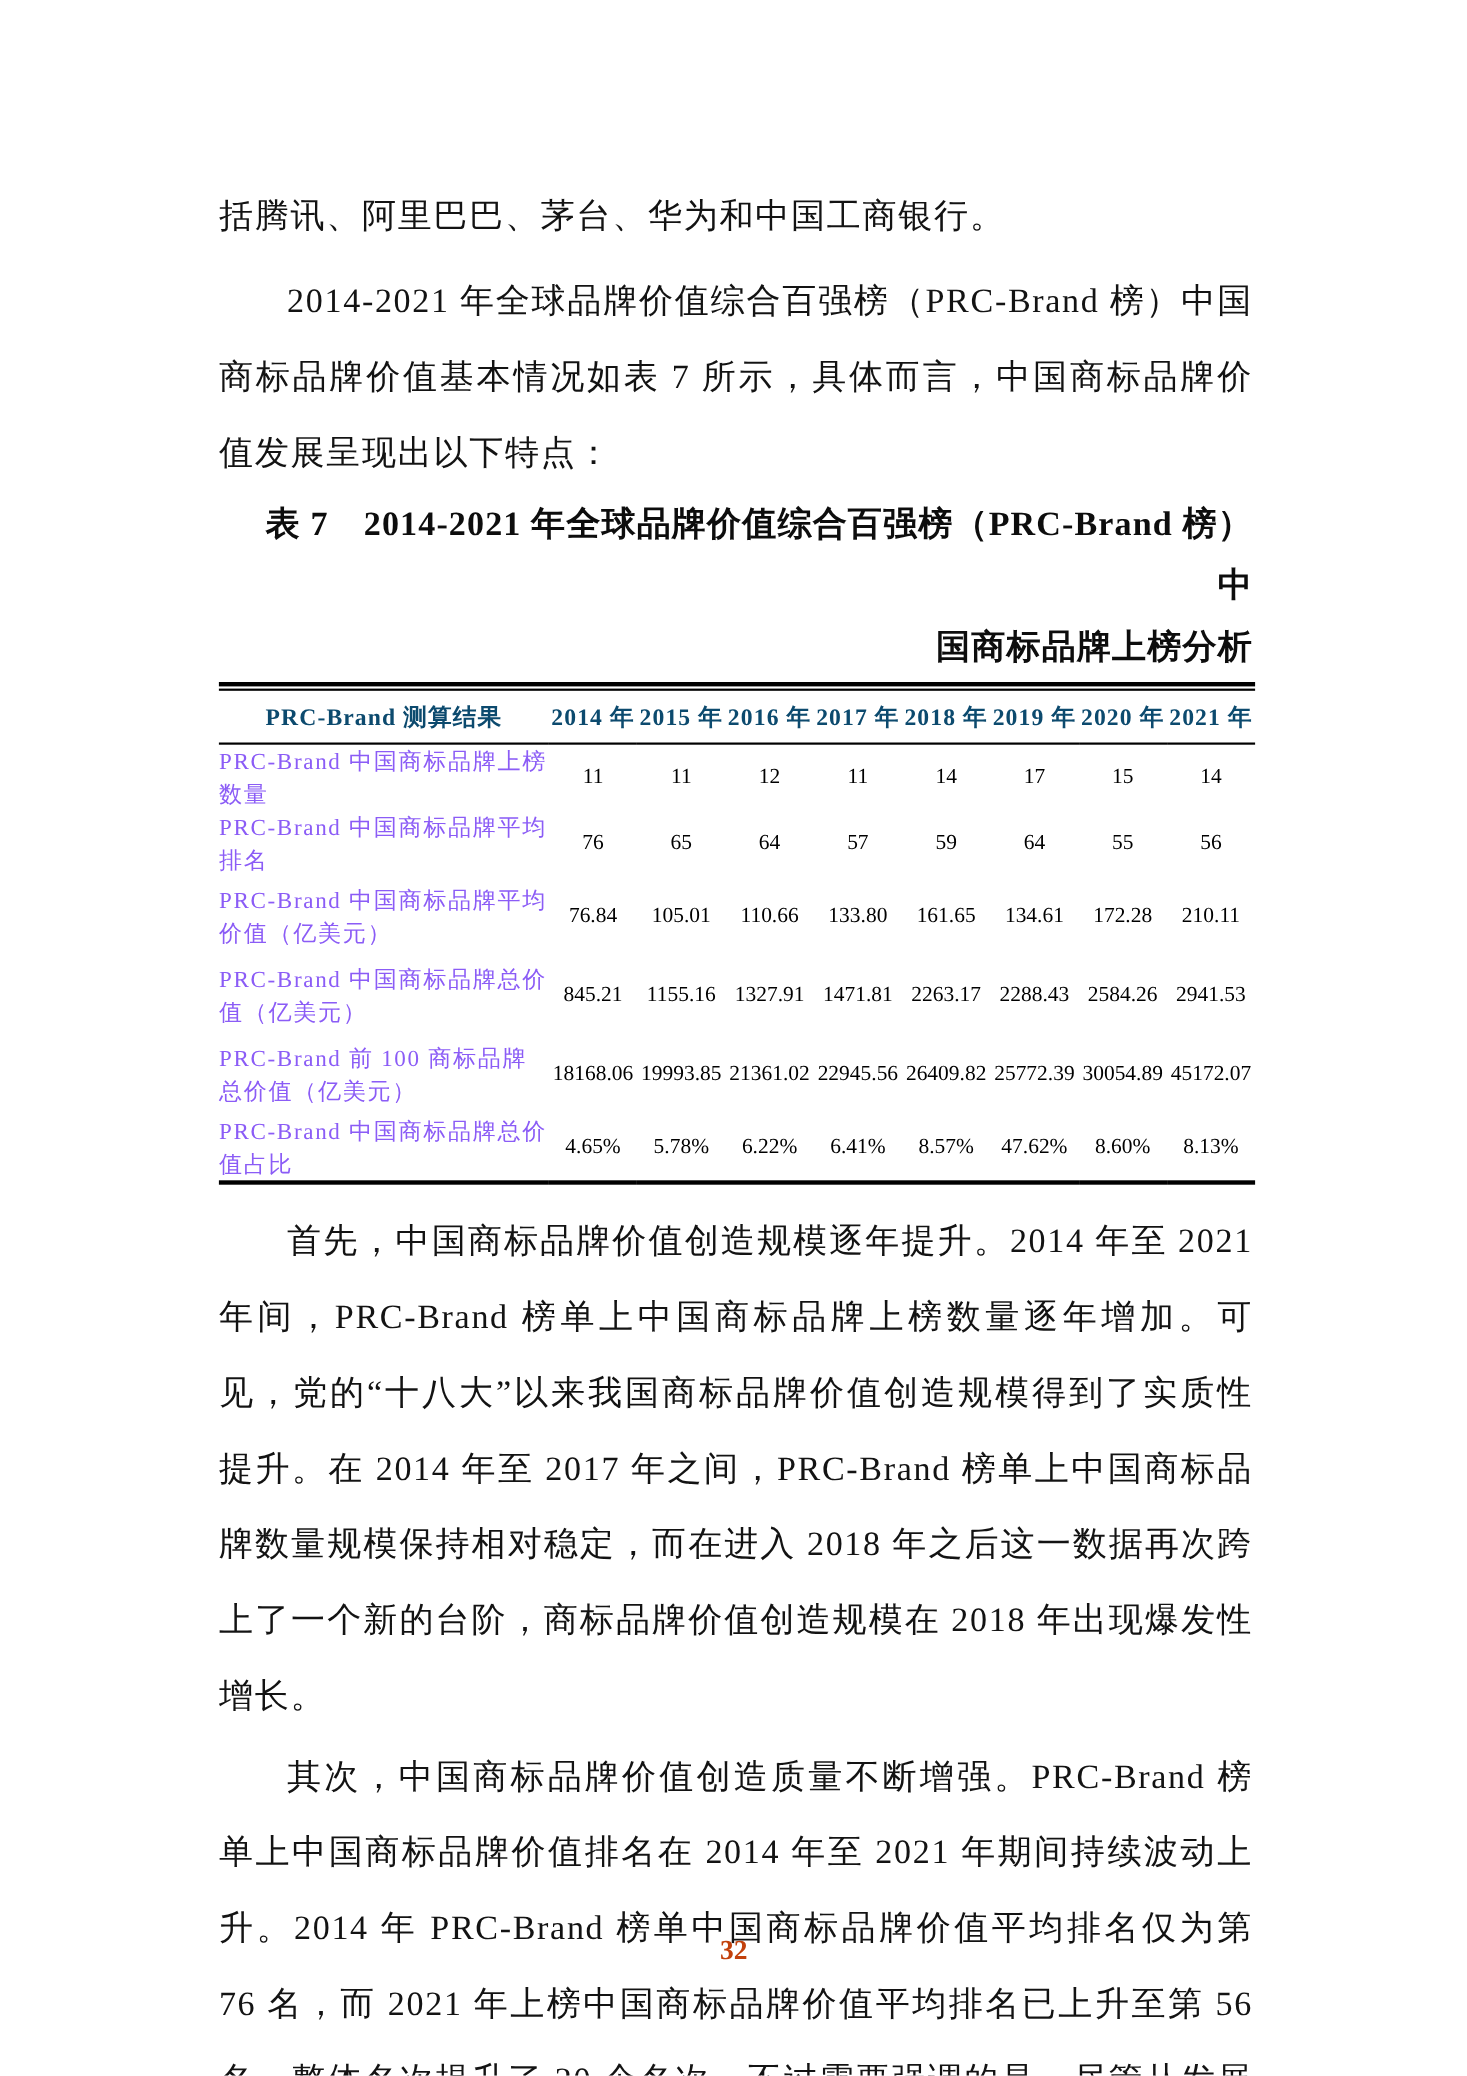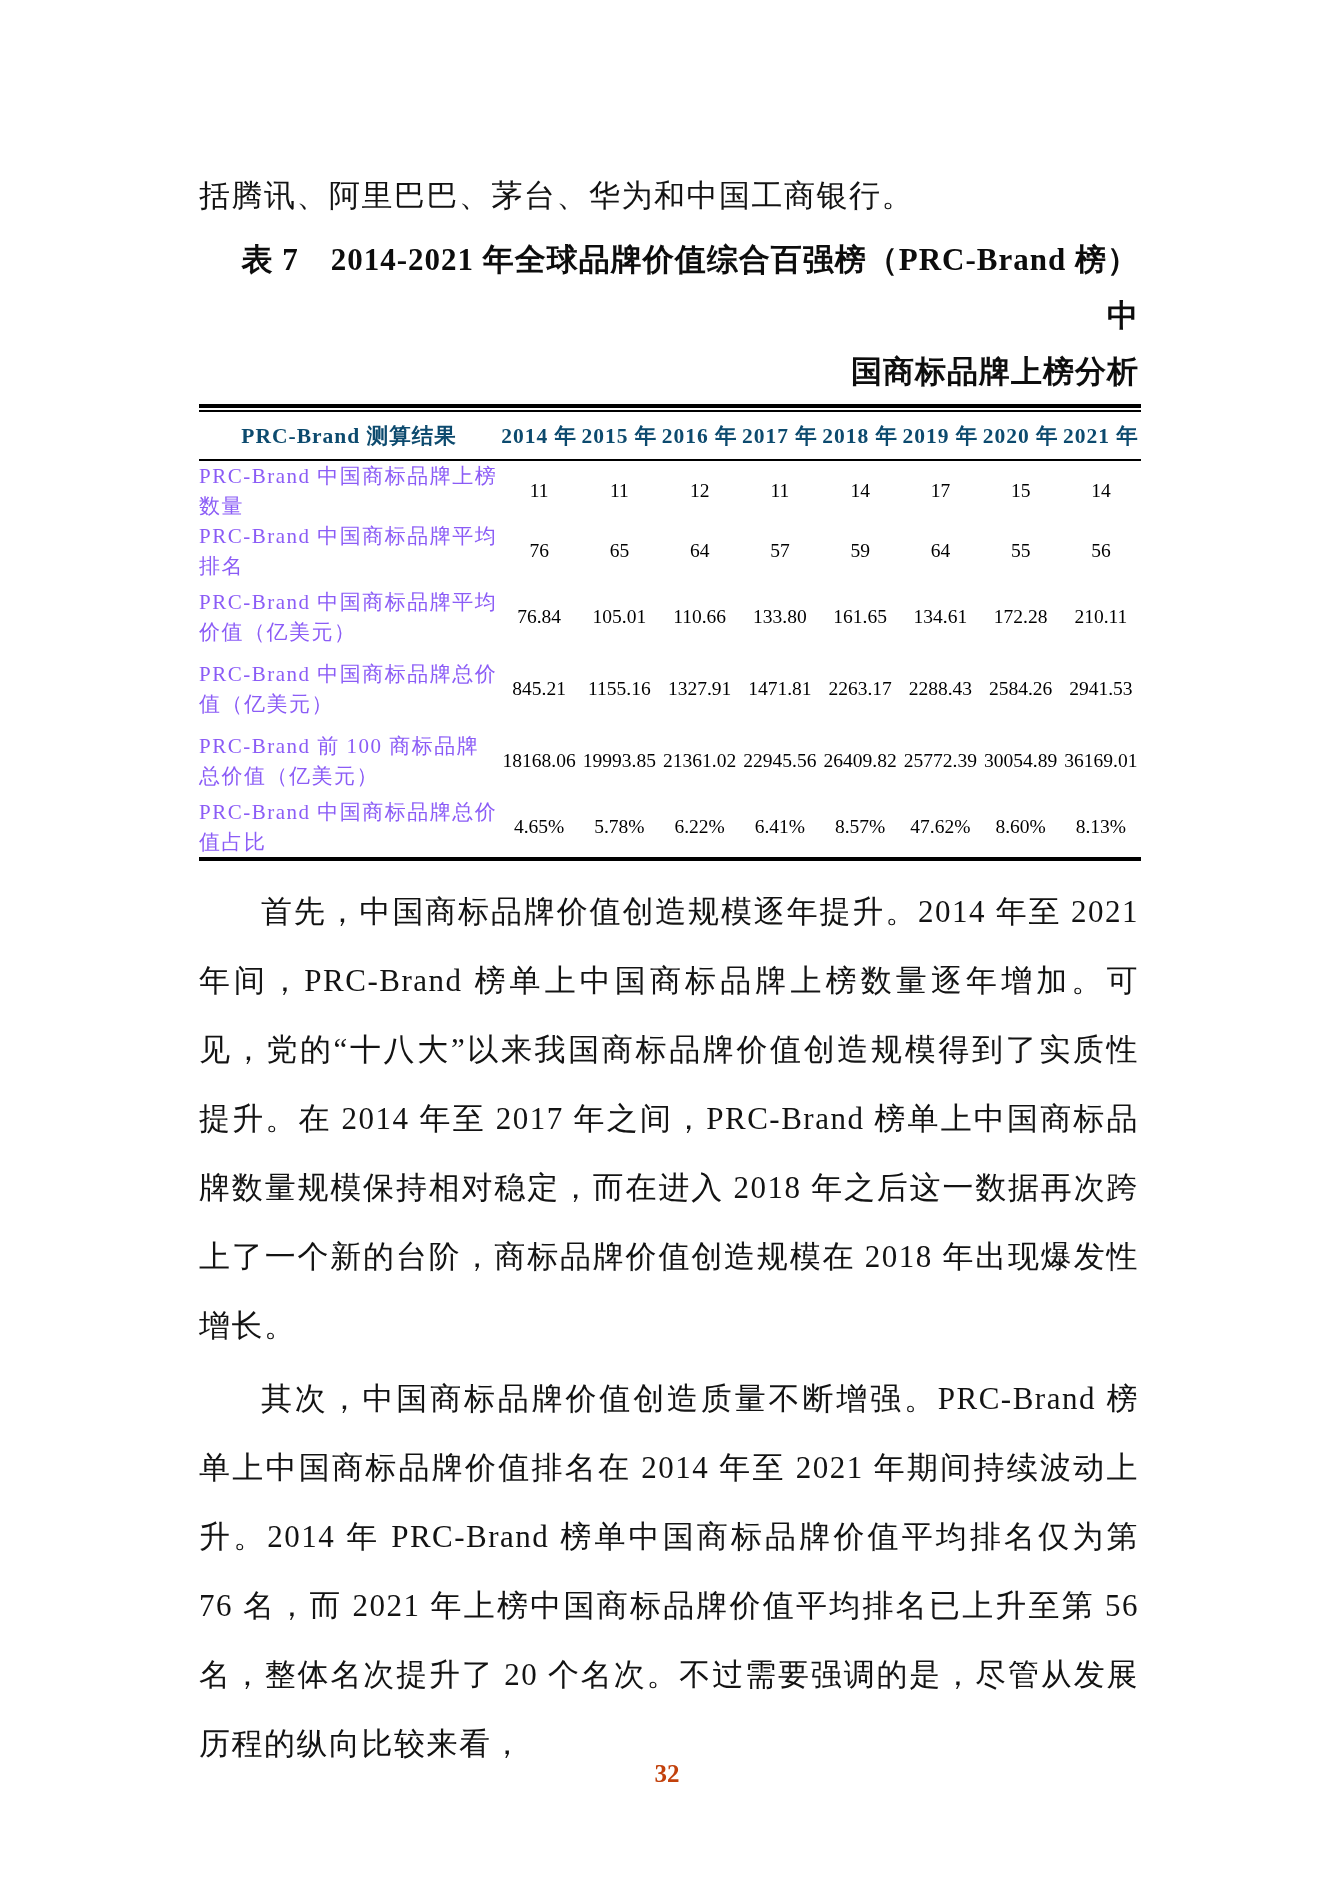--- a/index.html
+++ b/index.html
@@ -95,20 +95,21 @@
   }
 </style>
 </head>
 <body>
 
 <div class="page">
   <div class="content">
 
     <p class="para p1">括腾讯、阿里巴巴、茅台、华为和中国工商银行。</p>
 
+    <p class="para indent p2">2014-2021 年全球品牌价值综合百强榜（PRC-Brand 榜）中国商标品牌价值基本情况如表 7 所示，具体而言，中国商标品牌价值发展呈现出以下特点：</p>
 
     <div class="table-caption">
       <div>表 7　2014-2021 年全球品牌价值综合百强榜（PRC-Brand 榜）　中</div>
       <div>国商标品牌上榜分析</div>
     </div>
 
     <div class="tbl-area">
       <div class="rule-thick"></div>
       <div class="rule-thin"></div>
       <table class="data">
@@ -183,21 +184,21 @@
             </tr>
             <tr>
               <td class="lbl">PRC-Brand 前 100 商标品牌总价值（亿美元）</td>
               <td class="val">18168.06</td>
               <td class="val">19993.85</td>
               <td class="val">21361.02</td>
               <td class="val">22945.56</td>
               <td class="val">26409.82</td>
               <td class="val">25772.39</td>
               <td class="val">30054.89</td>
-              <td class="val">36169.01</td>
+              <td class="val">45172.07</td>
             </tr>
             <tr>
               <td class="lbl">PRC-Brand 中国商标品牌总价值占比</td>
               <td class="val">4.65%</td>
               <td class="val">5.78%</td>
               <td class="val">6.22%</td>
               <td class="val">6.41%</td>
               <td class="val">8.57%</td>
               <td class="val">47.62%</td>
               <td class="val">8.60%</td>

